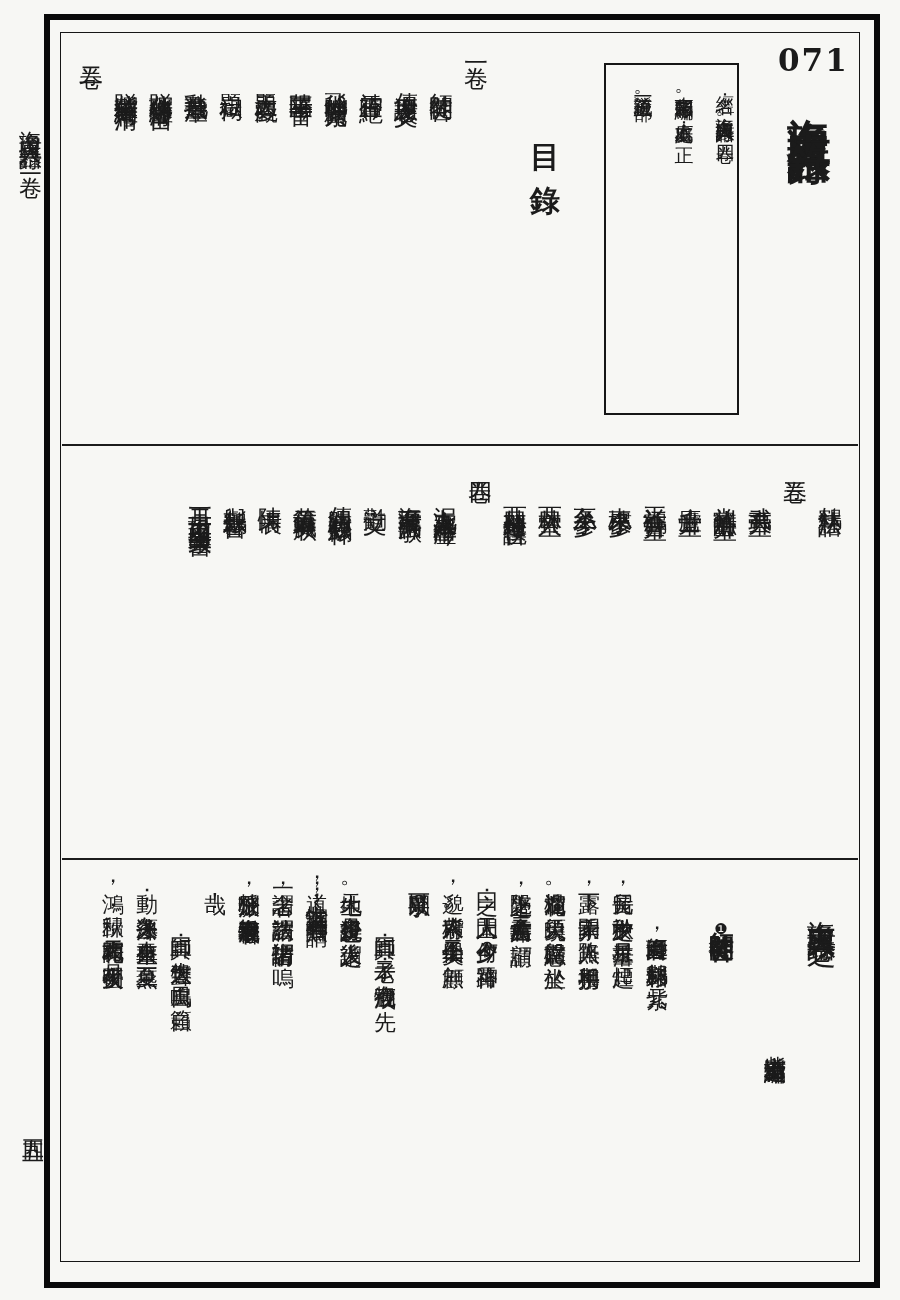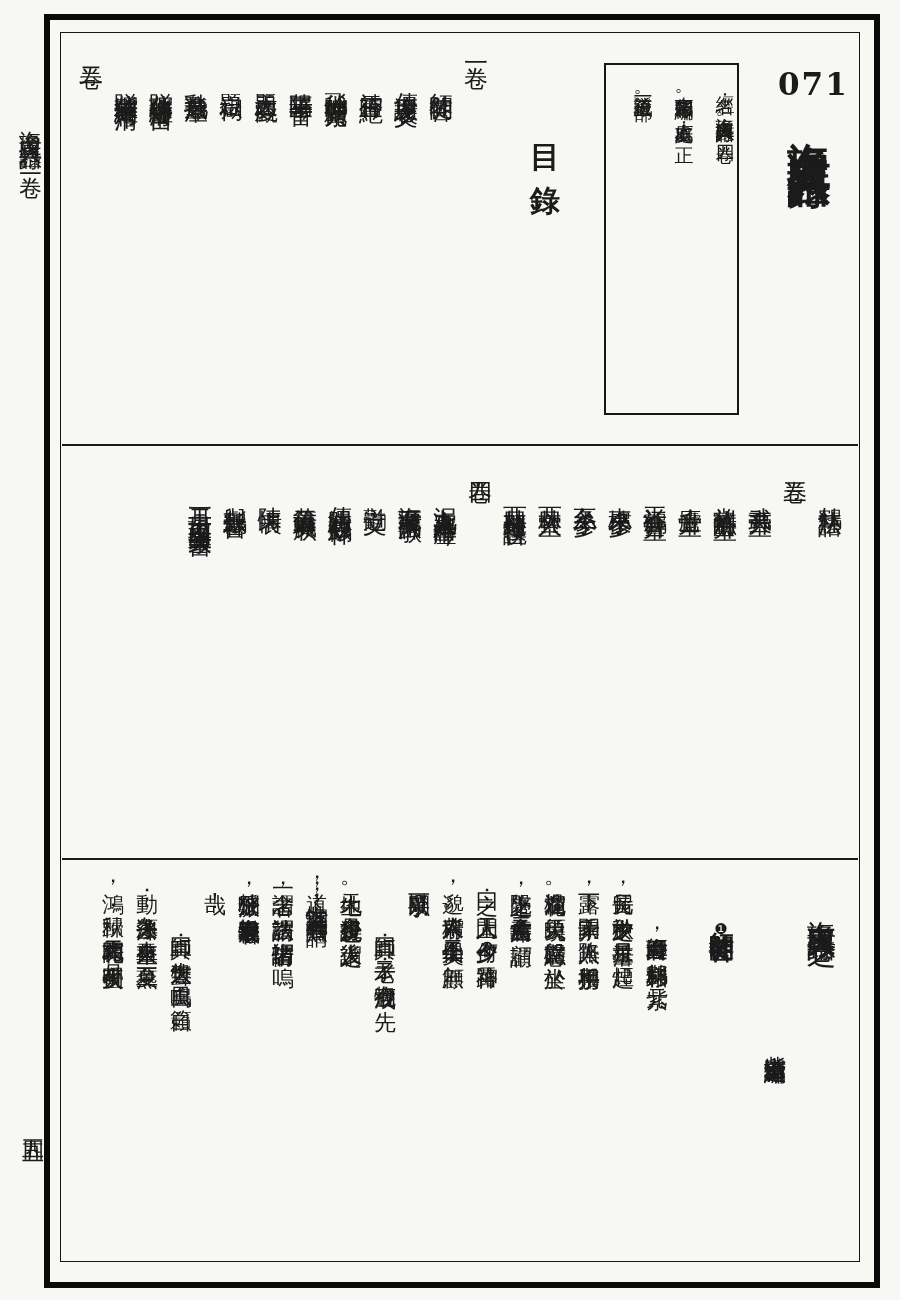--- a/index.html
+++ b/index.html
@@ -16,21 +16,21 @@
   
   .margin-title{position:absolute;left:16px;top:112px;height:280px;font-size:23px;letter-spacing:3px;}
   .folio{position:absolute;left:18px;top:1122px;height:90px;font-size:22px;letter-spacing:2px;}
   
   .sec{position:absolute;left:62px;width:794px;}
   .sec-top{top:36px;height:406px;}
   .sec-mid{top:448px;height:408px;}
   .sec-bot{top:862px;height:396px;}
   
   .hdr-block{position:absolute;right:14px;top:6px;width:64px;text-align:center;}
-  .code{font-size:31px;font-weight:bold;letter-spacing:2px;font-family:"DejaVu Serif",serif;margin-top:24px;}
+  .code{font-size:31px;font-weight:bold;letter-spacing:2px;font-family:"DejaVu Serif",serif;}
   .book-title{writing-mode:vertical-rl;text-orientation:upright;font-size:43px;font-weight:bold;
               letter-spacing:4px;margin:6px auto 0 auto;}
   
   .note-box{position:absolute;left:542px;top:27px;width:135px;height:352px;border:2px solid #161616;box-sizing:border-box;}
   .note-flow{writing-mode:vertical-rl;text-orientation:upright;height:100%;box-sizing:border-box;padding:16px 10px 10px 6px;}
   .ncol{width:41px;font-size:19px;letter-spacing:1px;line-height:1;}
   
   .toc-heading{position:absolute;left:462px;top:84px;font-size:30px;font-weight:bold;letter-spacing:6px;}
   
   .toc-flow{writing-mode:vertical-rl;text-orientation:upright;position:absolute;}

